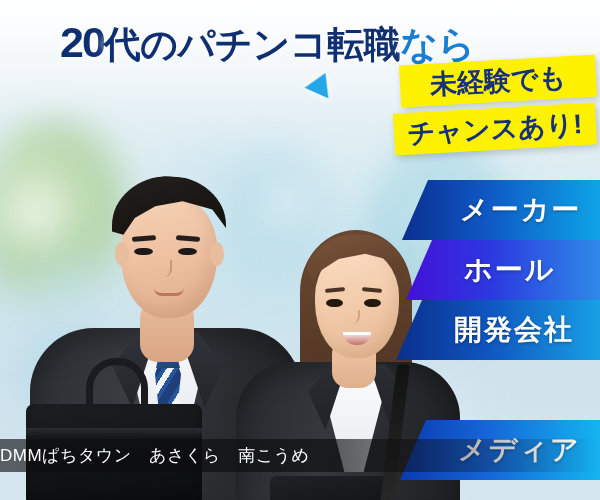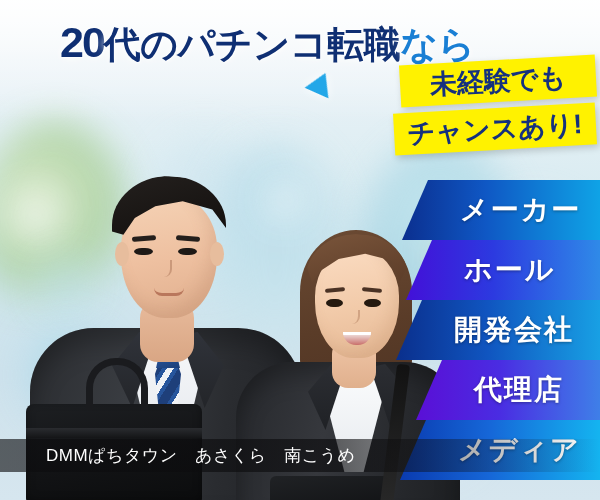--- a/index.html
+++ b/index.html
@@ -250,21 +250,20 @@
   #cat2 { top:300px; width:204px; background:linear-gradient(90deg,#0a2f8c 0%, #1055c0 45%, #18a0e4 100%); }
   #cat3 { top:360px; width:184px; background:linear-gradient(90deg,#5a0fd6 0%, #4a2ce2 45%, #3f7fe8 100%); }
   #cat4 { top:420px; width:200px; background:linear-gradient(90deg,#0a3bb0 0%, #1667d8 45%, #14b4f0 100%); }
 
   
   #caption {
     position:absolute; left:0; bottom:28px;
     width:600px; height:33px;
     background:linear-gradient(90deg, rgba(12,12,14,.62) 0%, rgba(12,12,14,.66) 55%, rgba(12,12,14,0) 100%);
     display:flex; align-items:center;
-    padding-left:46px;
     color:#ffffff; font-size:17px; letter-spacing:.5px;
     white-space:nowrap;
   }
 </style>
 </head>
 <body>
 
 <div id="banner">
 
   <div class="bg-base">
@@ -333,18 +332,17 @@
   </div>
 
   <div class="swoosh"></div>
 
   <div class="badge" id="badge1">未経験でも</div>
   <div class="badge" id="badge2">チャンスあり!</div>
 
   <div class="cat" id="cat0">メーカー</div>
   <div class="cat" id="cat1">ホール</div>
   <div class="cat" id="cat2">開発会社</div>
-  <div class="cat" id="cat3">代理店</div>
   <div class="cat" id="cat4">メディア</div>
 
   <div id="caption">DMMぱちタウン　あさくら　南こうめ</div>
 
 </div>
 
 </body></html>

